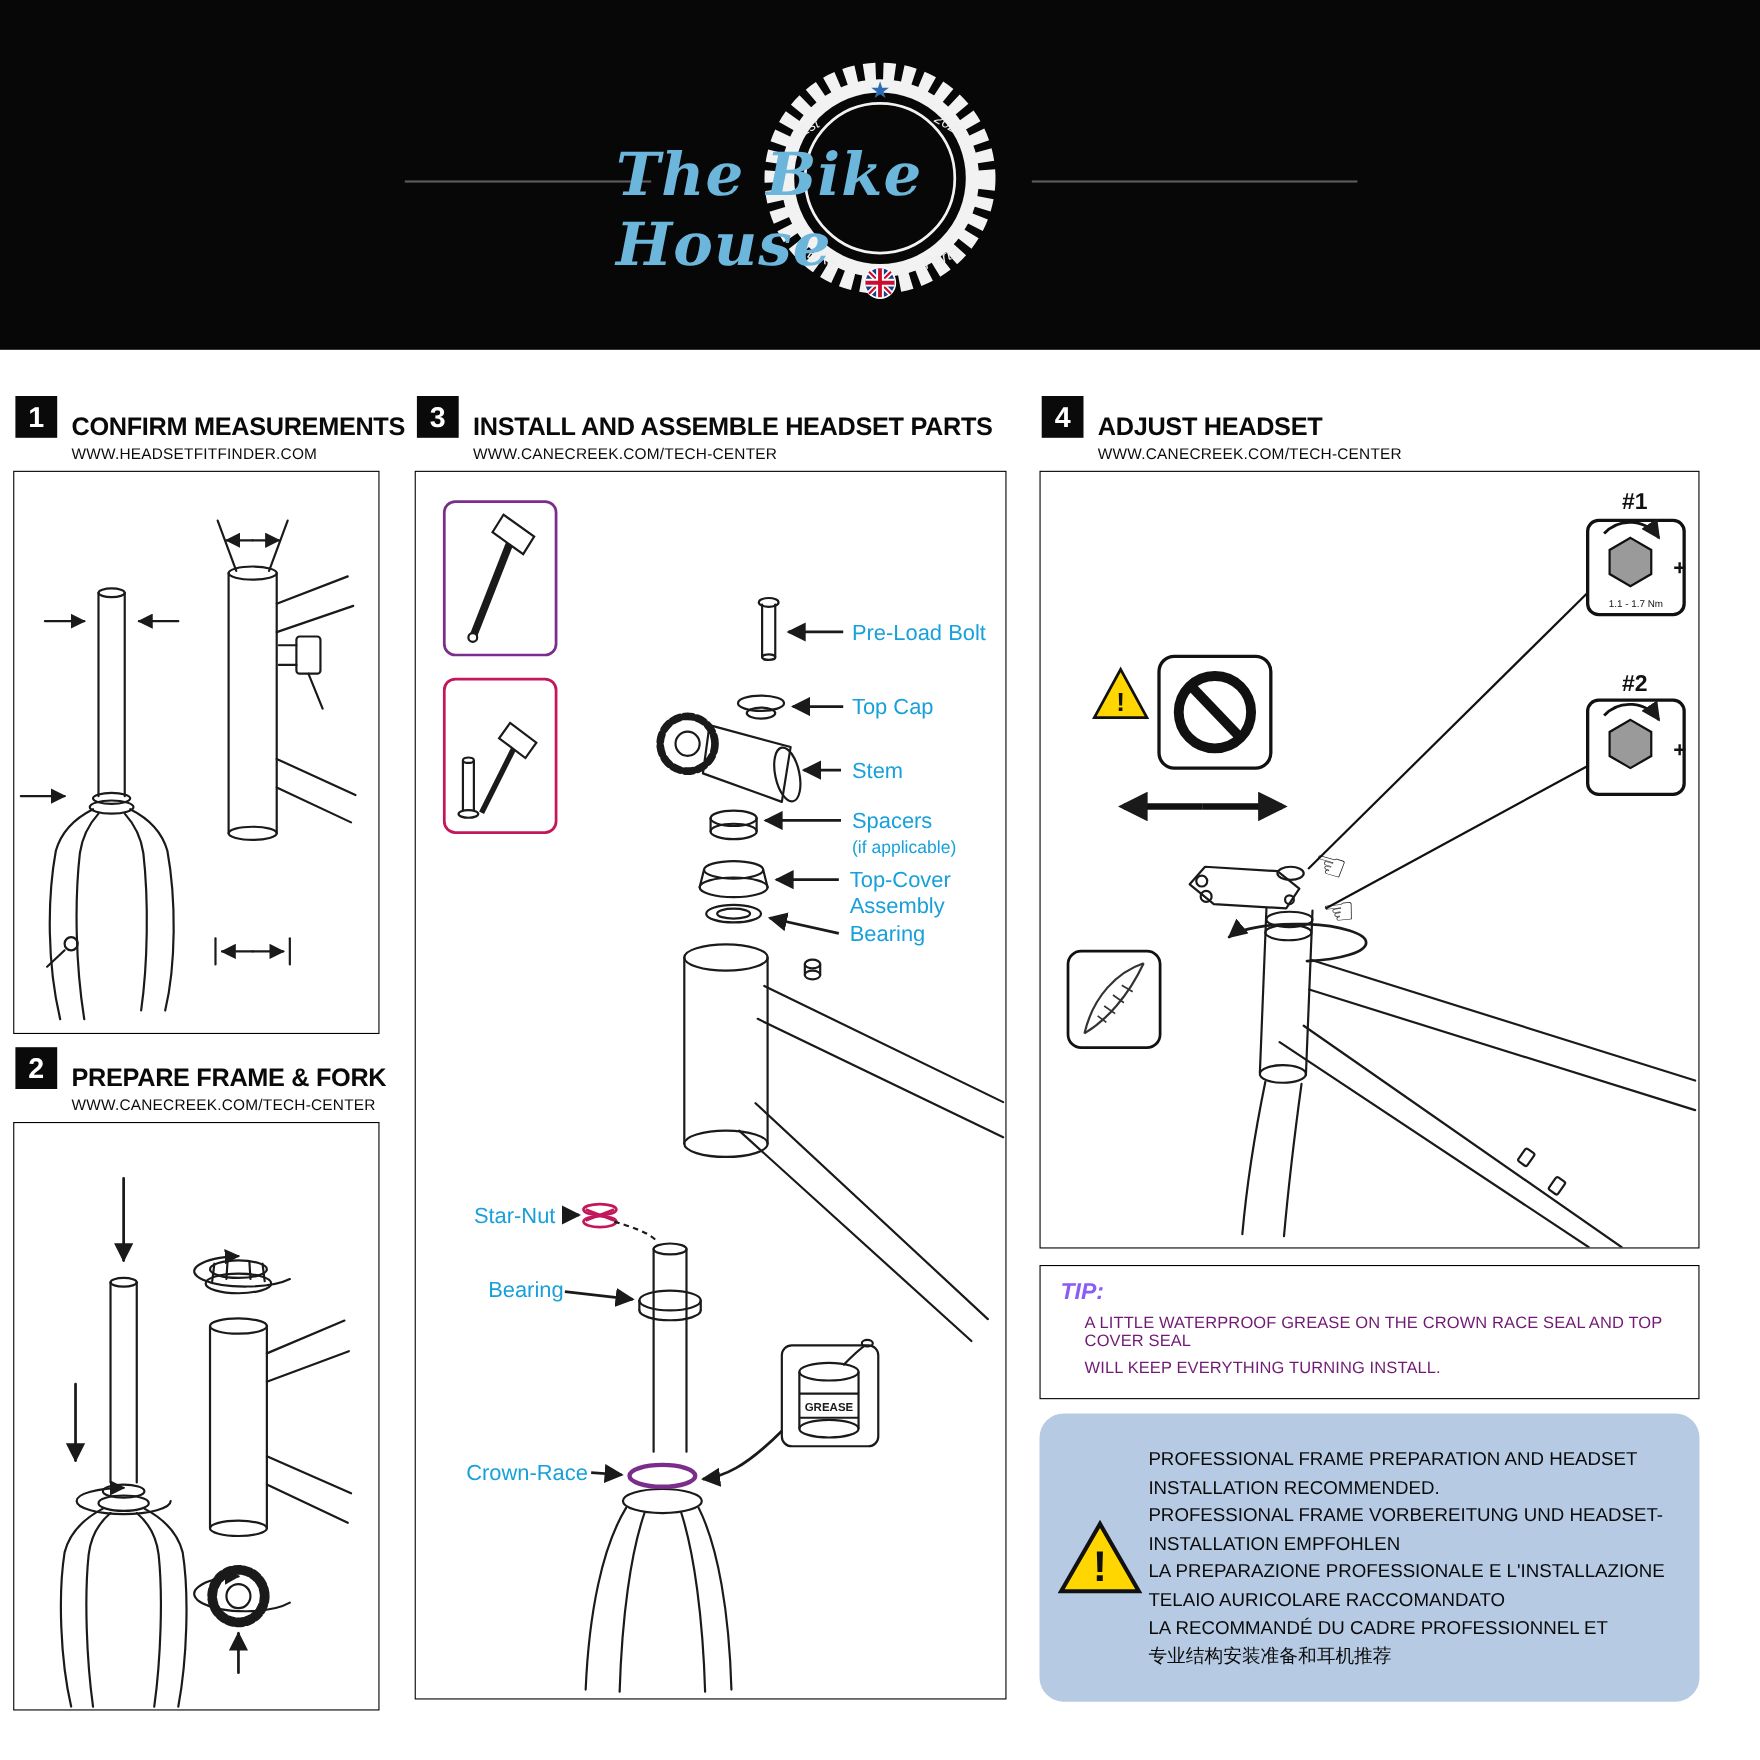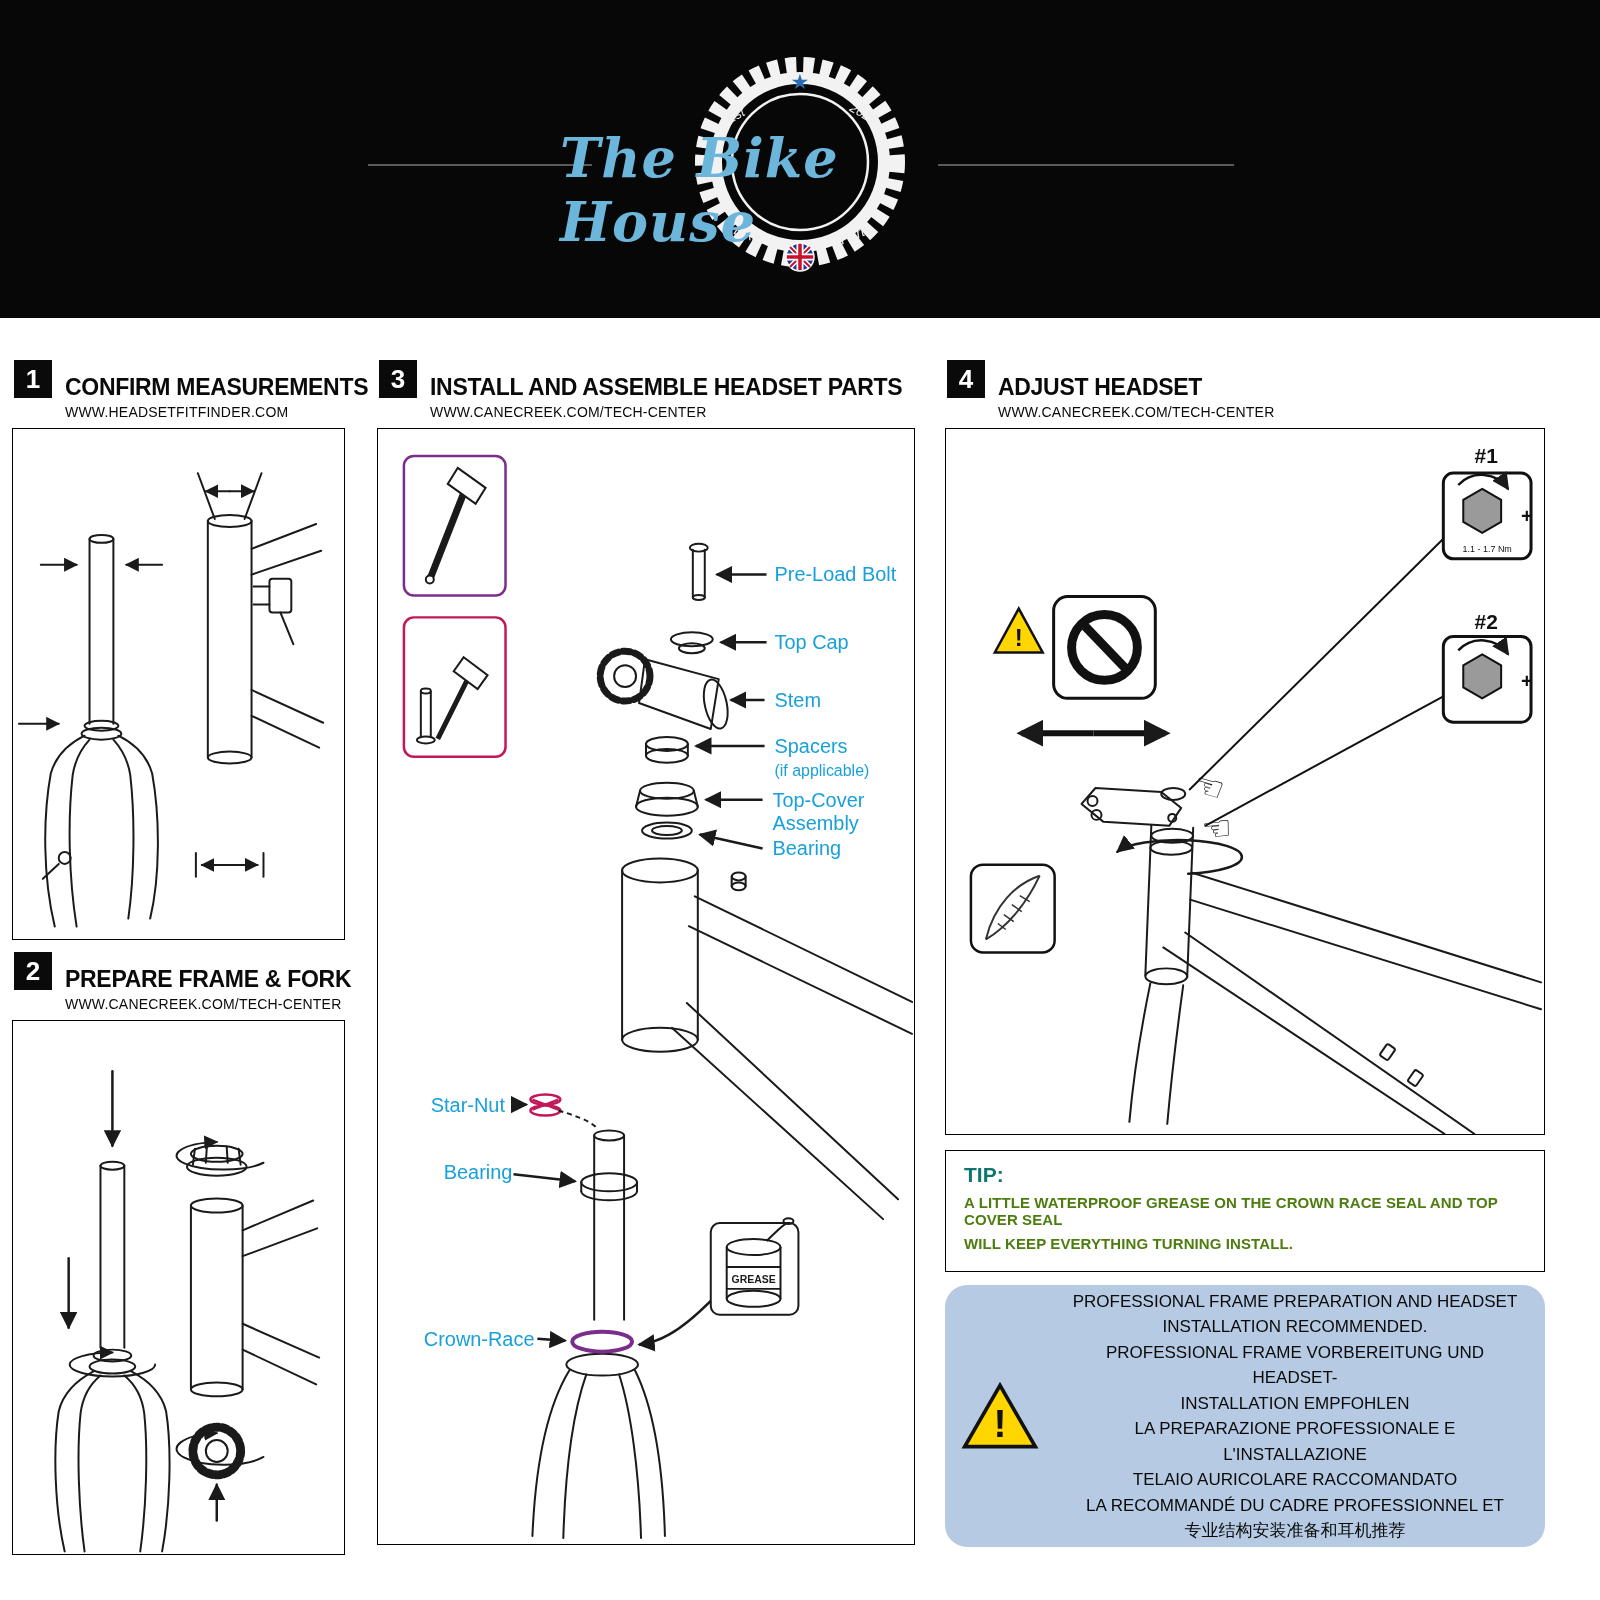--- a/index.html
+++ b/index.html
@@ -29,27 +29,27 @@
   .step-url{font-size:14px;margin-top:5px;letter-spacing:0.2px;}
   
   .panel{position:absolute;background:#fff;border:1.5px solid #000;box-sizing:border-box;}
   #box1{left:12px;top:428px;width:333px;height:512px;}
   #box2{left:12px;top:1020px;width:333px;height:535px;}
   #box3{left:377px;top:428px;width:538px;height:1117px;}
   #box4{left:945px;top:428px;width:600px;height:707px;}
   .panel svg{position:absolute;left:0;top:0;width:100%;height:100%;}
   
   #tipbox{left:945px;top:1150px;width:600px;height:122px;padding:12px 18px;}
-  .tip-heading{color:#0f766e;font-size:21px;font-weight:bold;}
-  .tip-line{color:#4d7c0f;font-size:15px;font-weight:bold;margin-top:7px;letter-spacing:0.1px;}
+  .tip-heading{color:#8b5cf6;font-size:21px;font-weight:bold;font-style:italic;}
+  .tip-line{color:#701a75;font-size:15px;font-weight:normal;margin-top:7px;letter-spacing:0.1px;margin-left:22px;}
   
   .notice{position:absolute;left:945px;top:1285px;width:600px;height:262px;background:#B6CBE3;
         border-radius:22px;display:flex;align-items:center;box-sizing:border-box;padding:0 18px 0 16px;}
   .notice-triangle{width:78px;height:70px;flex:0 0 auto;}
-  .notice-text{margin-left:24px;text-align:center;}
+  .notice-text{margin-left:5px;}
   .notice-line{font-size:17px;line-height:25.5px;color:#0a0a0a;}
   svg text{font-family:"Liberation Sans",sans-serif;}
   .lbl{fill:#18A0DB;font-size:20px;}
   .lbl-sm{fill:#18A0DB;font-size:16px;}
 </style>
 </head>
 <body>
 
 <div class="page">
 

